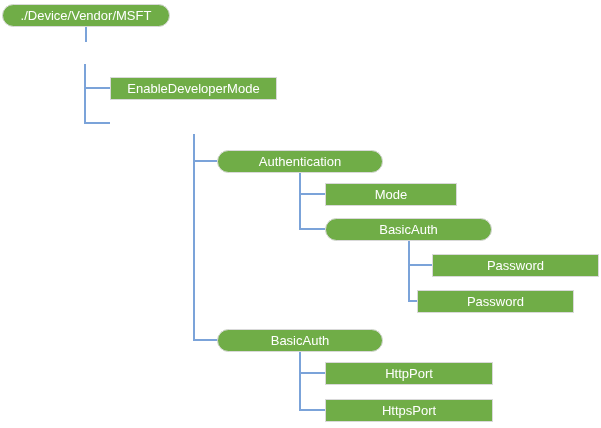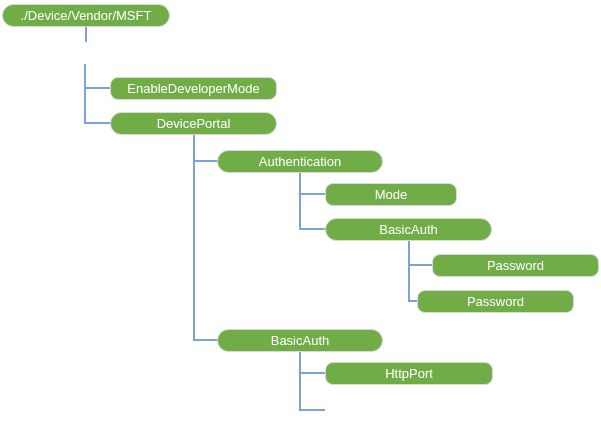--- a/index.html
+++ b/index.html
@@ -29,21 +29,21 @@
     border: 1px solid var(--node-border);
     color: var(--node-text);
     display: flex;
     align-items: center;
     justify-content: center;
     font-size: 13px;
     line-height: 1;
     white-space: nowrap;
   }
   .node.rounded { border-radius: 12px; }
-  .node.rect { border-radius: 8px; }
+  .node.rect { border-radius: 0; }
   .conn { position: absolute; background: var(--connector); }
   .conn.v { width: 2px; }
   .conn.h { height: 2px; }
 </style>
 </head>
 <body>
 
 <div class="canvas">
 
   <div class="conn v" style="left:85px;  top:26px;  height:16px"></div>
@@ -63,23 +63,20 @@
   <div class="conn h" style="left:408px; top:300px; width:24px"></div>
   <div class="conn h" style="left:299px; top:372px; width:26px"></div>
   <div class="conn h" style="left:299px; top:409px; width:26px"></div>
 
   <div class="node rounded" style="left:2px;   top:4px;   width:168px">
     <span>./Device/Vendor/MSFT</span>
   </div>
   <div class="node rect" style="left:110px; top:77px;  width:167px">
     <span>EnableDeveloperMode</span>
   </div>
-  <div class="node rounded" style="left:110px; top:112px; width:167px">
-    <span>DevicePortal</span>
-  </div>
   <div class="node rounded" style="left:217px; top:150px; width:166px">
     <span>Authentication</span>
   </div>
   <div class="node rect" style="left:325px; top:183px; width:132px">
     <span>Mode</span>
   </div>
   <div class="node rounded" style="left:325px; top:218px; width:167px">
     <span>BasicAuth</span>
   </div>
   <div class="node rect" style="left:432px; top:254px; width:167px">
@@ -87,14 +84,17 @@
   </div>
   <div class="node rect" style="left:417px; top:290px; width:157px">
     <span>Password</span>
   </div>
   <div class="node rounded" style="left:217px; top:329px; width:166px">
     <span>BasicAuth</span>
   </div>
   <div class="node rect" style="left:325px; top:362px; width:168px">
     <span>HttpPort</span>
   </div>
+  <div class="node rect" style="left:325px; top:399px; width:168px">
+    <span>HttpsPort</span>
+  </div>
 
 </div>
 
 </body></html>

